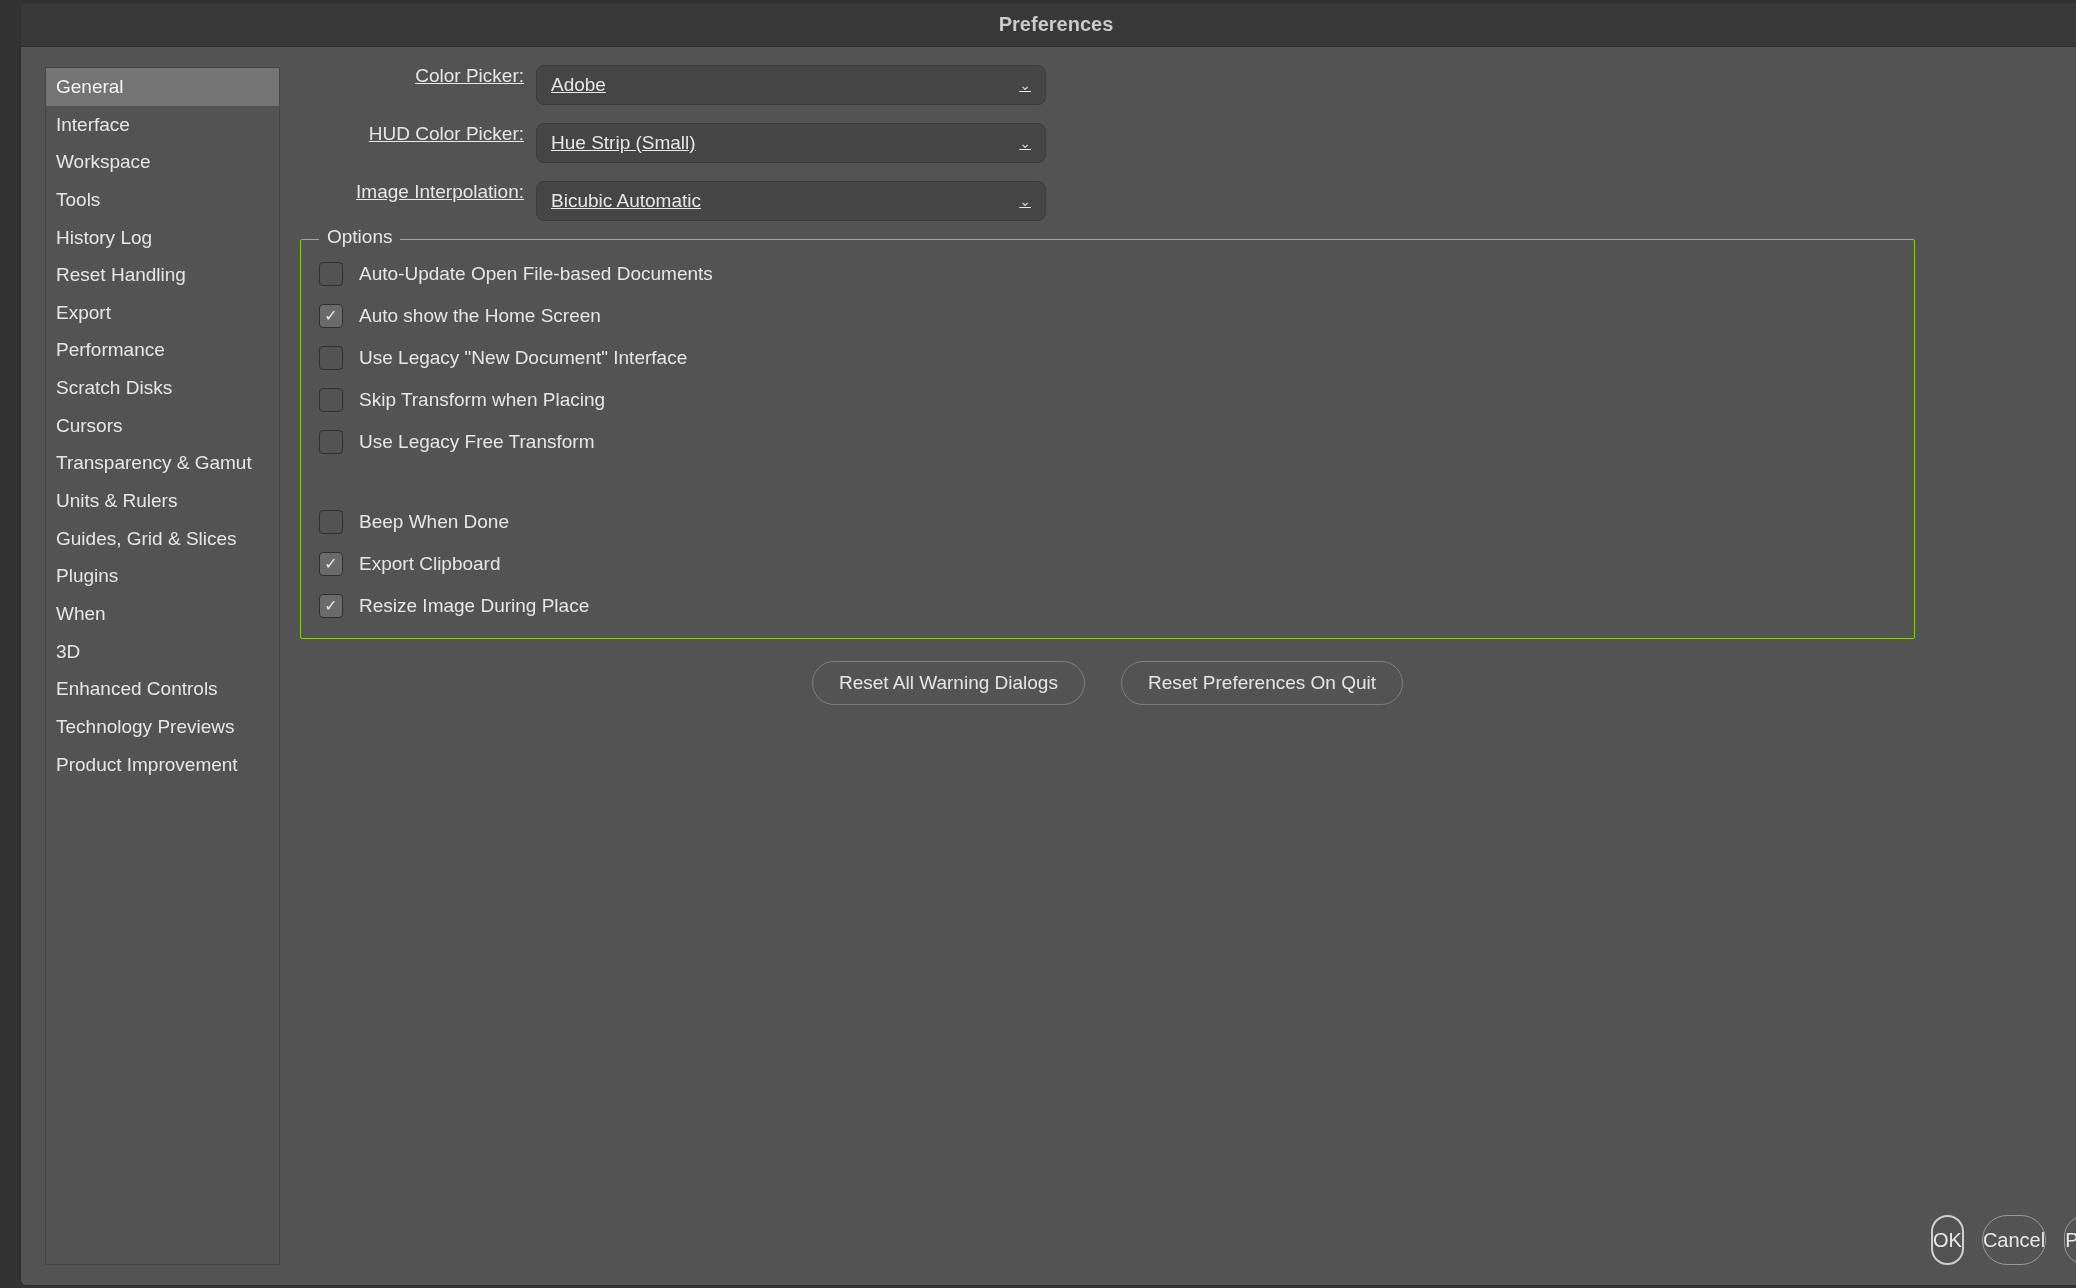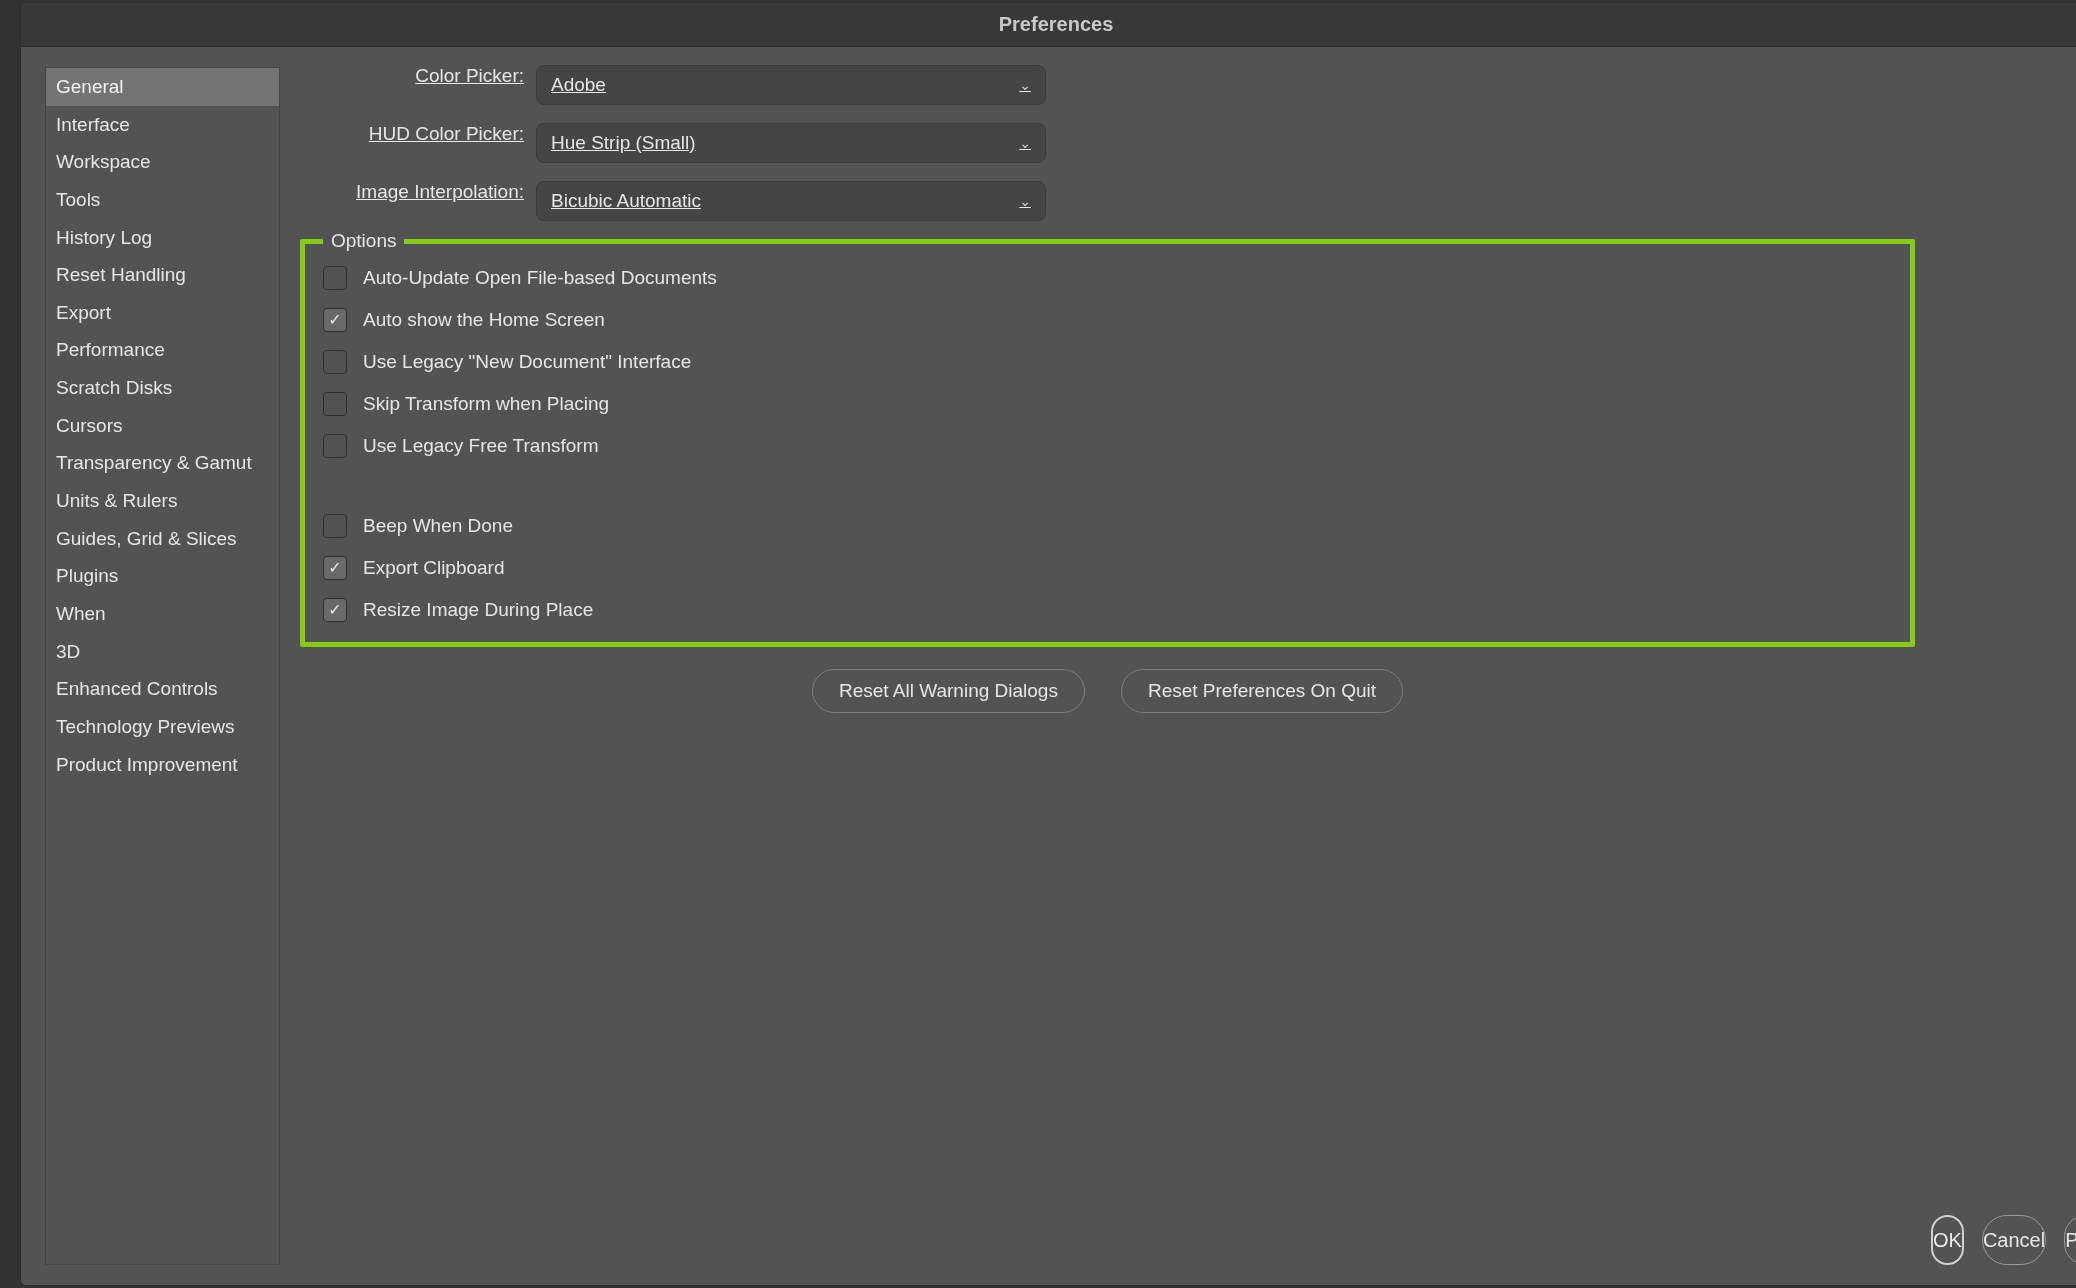--- a/index.html
+++ b/index.html
@@ -87,21 +87,21 @@
     cursor: pointer;
   }
   .chev {
     font-size: 14px;
     color: #cfcfcf;
   }
   
   .fieldset {
     position: relative;
     margin-top: 4px;
-    border: 5px solid #84cc16;
+    border: 1px solid #84cc16;
     border-radius: 2px;
     padding: 22px 18px 20px 18px;
   }
   .legend {
     position: absolute;
     top: -14px; left: 18px;
     background: #535353;
     padding: 0 8px;
     color: #e6e6e6;
   }

